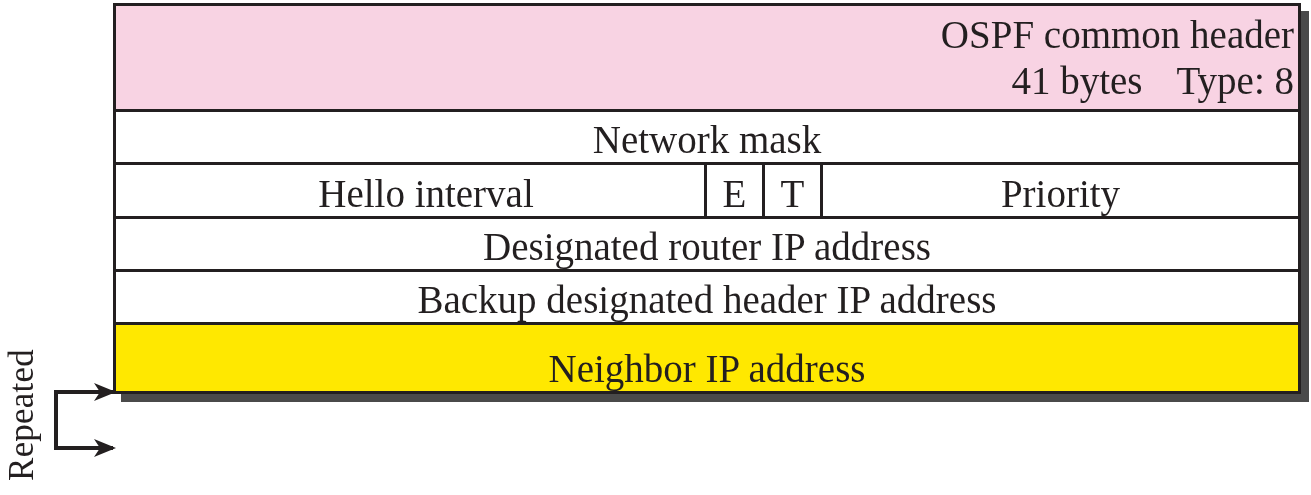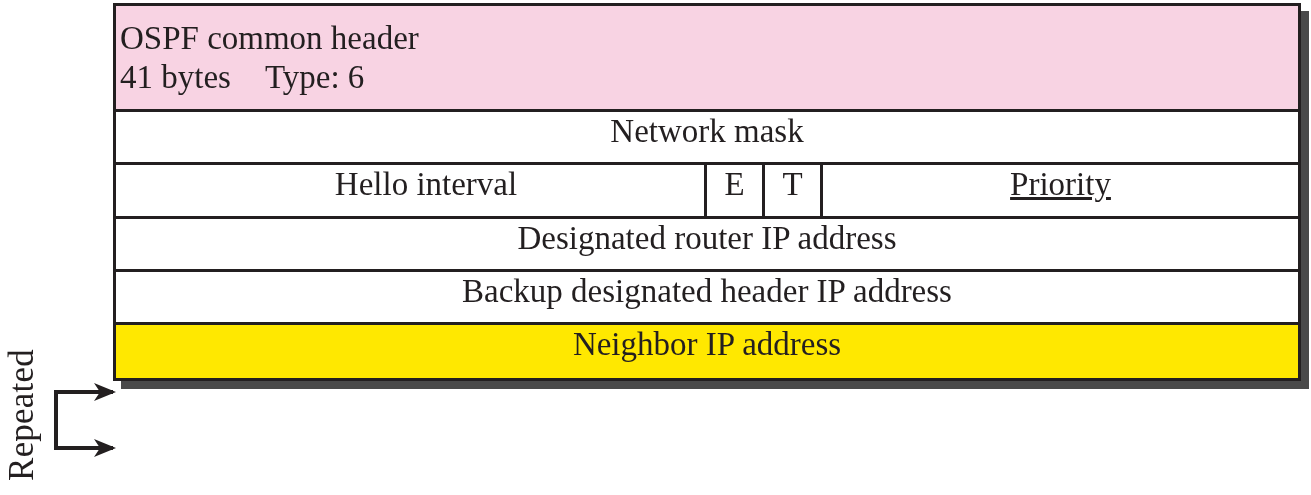--- a/index.html
+++ b/index.html
@@ -60,24 +60,24 @@
     box-sizing: border-box;
     border-bottom: 3px solid #231f20;
     background: #ffffff;
   }
   .prow:last-child {
     border-bottom: none;
   }
   .pcell {
     box-sizing: border-box;
     display: flex;
-    align-items: flex-start;
+    align-items: flex-end;
     justify-content: center;
     text-align: center;
-    font-size: 33px;
+    font-size: 39px;
     color: #231f20;
     line-height: 1.16;
     padding: 0 4px;
     overflow: hidden;
     white-space: nowrap;
   }
   .pcell.divided {
     border-right: 3px solid #231f20;
   }
 
@@ -89,23 +89,23 @@
   .hdr-gap { display: inline-block; width: 34px; }
 
   .row-std   { height: 53px; }
   .row-std .pcell { flex: 1 1 auto; }
 
   .row-split { height: 54px; }
   .cell-hello    { flex: 0 0 591px; padding-left: 36px; }
   .cell-all0s    { flex: 0 0 234px; }
   .cell-e        { flex: 0 0 58px; }
   .cell-t        { flex: 0 0 58px; }
-  .cell-priority { flex: 1 1 auto; text-decoration: underline; }
+  .cell-priority { flex: 1 1 auto; }
 
-  .row-neighbor  { height: 53px; background: #ffe800; }
+  .row-neighbor  { height: 66px; background: #ffe800; }
   .row-neighbor .pcell { background: #ffe800; flex: 1 1 auto; }
 </style>
 </head>
 <body>
 
 <div id="repeated-label">
   <span class="rot">Repeated</span>
 </div>
 
 <div id="repeat-bracket">
@@ -114,21 +114,21 @@
     <path d="M 44 3 L 66 12 L 44 21 L 50 12 Z" fill="#231f20"></path>
     <path d="M 44 59 L 66 68 L 44 77 L 50 68 Z" fill="#231f20"></path>
   </svg>
 </div>
 
 <div id="packet-table">
 
   <div class="prow row-header">
     <div class="pcell">
       <span class="hdr-line1">OSPF common header</span>
-      <span class="hdr-line2"><span>41 bytes</span><span class="hdr-gap"></span><span>Type: 6</span></span>
+      <span class="hdr-line2"><span>41 bytes</span><span class="hdr-gap"></span><span>Type: 8</span></span>
     </div>
   </div>
 
   <div class="prow row-std">
     <div class="pcell">Network mask</div>
   </div>
 
   <div class="prow row-split">
     <div class="pcell divided cell-hello">Hello  interval</div>
     <div class="pcell divided cell-e">E</div>

